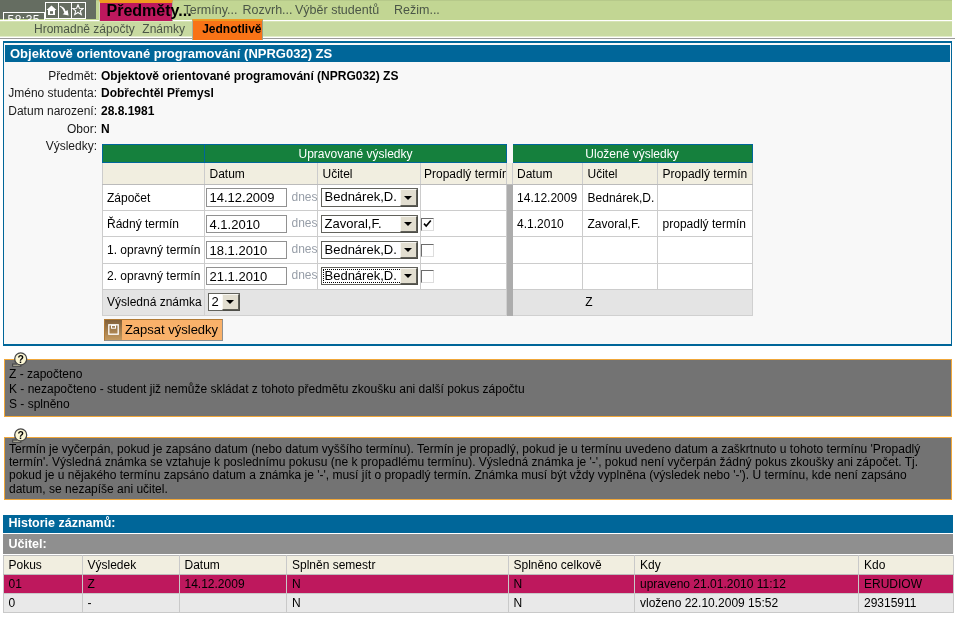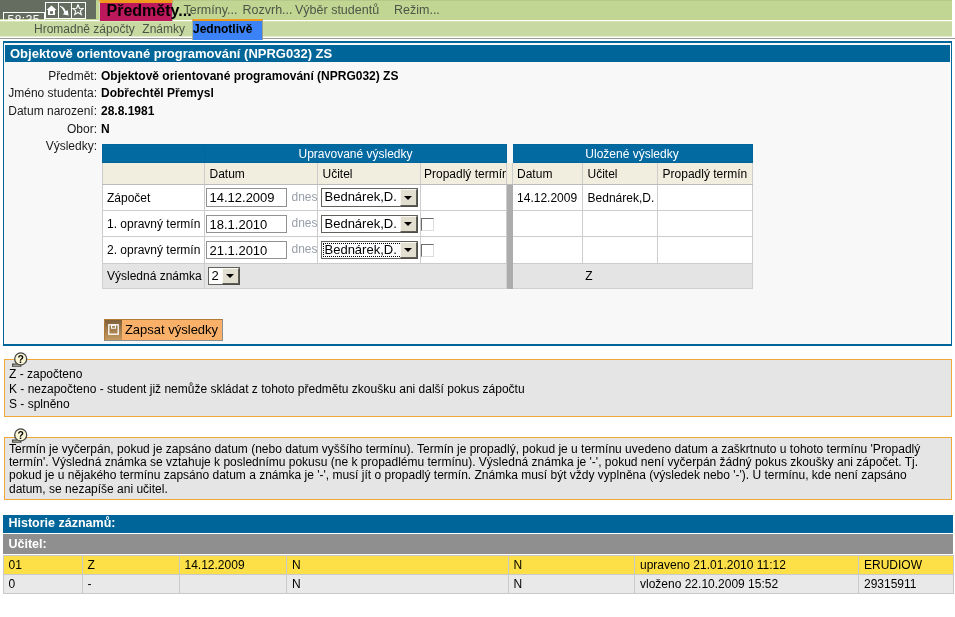--- a/index.html
+++ b/index.html
@@ -8,57 +8,57 @@
 #dark{left:0;top:0;width:96px;height:19px;background:#656d61}
 #timer{left:3px;top:12px;width:41.5px;height:30px;border:1px solid #fff;color:#fff;font-size:12px;line-height:14.5px;text-align:center;letter-spacing:.5px}
 #icons{left:44.5px;top:2px;width:41.5px;height:16.5px;border:1px solid #fff;display:flex}
 #icons div{width:13.2px;height:14.5px;border-right:1px solid #fff;display:flex;align-items:center;justify-content:center}
 #icons div:last-child{border-right:none}
 #tab1{left:98.5px;top:0;width:74px;height:20.5px;background:#be185d;border-top:3px solid #f09a20;border-left:1px solid #d6ddc0;border-right:1px solid #aab49a;color:#000;font-weight:bold;font-size:16px;line-height:15px;padding-left:7px;z-index:3}
 .menu1{top:0;height:29px;line-height:20px;font-size:12.5px;color:#4b5647}
 #row2{left:0;top:20.5px;width:951.5px;height:16px;background:#c8daa1;border-bottom:1px solid #e2ecca;border-top:1px solid #d6e3b5}
 .menu2{top:20.5px;height:16px;line-height:17px;font-size:12px;color:#4b5647}
 #grayline{left:0;top:37.7px;width:955px;height:1.3px;background:#9b9b9b}
-#tab2{left:192px;top:18.5px;width:70.5px;height:21.5px;background:#3b82f6;border-top:2.5px solid #f09a20;border-left:1px solid #aab49a;border-right:1px solid #98a28a;font-weight:bold;font-size:12px;line-height:17px;text-align:left;z-index:3}
+#tab2{left:192px;top:18.5px;width:70.5px;height:21.5px;background:#f97316;border-top:2.5px solid #f09a20;border-left:1px solid #aab49a;border-right:1px solid #98a28a;font-weight:bold;font-size:12px;line-height:17px;text-align:right;z-index:3}
 
 #cbox{left:3px;top:41.4px;width:948.5px;height:304.2px;border:1px solid #069;border-top:2px solid #069;border-bottom:2px solid #069;background:#f8f8f8}
 #title{left:5px;top:45px;width:945px;height:17px;background:#069;color:#fff;font-weight:bold;font-size:13px;line-height:17px;padding-left:5px}
 .lbl{left:0;width:97px;text-align:right;height:18px;line-height:18px;color:#1a1a1a}
 .val{left:101px;height:18px;line-height:18px;font-weight:bold;color:#000}
 
 table{border-collapse:collapse;table-layout:fixed}
 #mt{left:101.5px;top:144px;width:650px}
 #mt td{font-size:12px;padding:0 0 0 4.5px;}
 #mt td.c{padding:0}
 #mt td{border:1px solid #ccc;background:#fff;vertical-align:middle;overflow:hidden;white-space:nowrap}
-#mt tr.h1 td{background:#0369a1;color:#fff;text-align:center;border:1px solid #069;height:18px;padding:0}
+#mt tr.h1 td{background:#15803d;color:#fff;text-align:center;border:1px solid #069;height:18px;padding:0}
 #mt tr.h1 td.gap{background:#f8f8f8;border-color:#f8f8f8}
 #mt tr.h2 td{background:#f1eee0;height:22px;border-color:#bbb #ccc}
 #mt tr.dr td{height:26.2px}
 #mt td.sep{background:#acacac;border-color:#acacac;padding:0}
 #mt tr.gr td{background:#e4e4e4;height:25.8px;border-color:#d0d0d0}
 #mt tr.gr td.sep{background:#acacac;border-color:#acacac}
 .inp{display:inline-block;margin-left:.5px;width:81px;height:18.5px;border:1px solid #919191;background:#fff;font-size:13px;line-height:17px;padding-left:3px;vertical-align:middle}
 .dnes{color:#979ea8;margin-left:5px;font-size:12px}
 .sel{display:inline-block;margin-left:2.5px;width:97px;height:18.5px;border:1px solid #62625c;background:#fff;vertical-align:middle;position:relative;font-size:13px;line-height:16.5px;padding-left:3px}
 .sel .btn{position:absolute;right:0;top:0;width:16.5px;height:16.5px;background:#e2ded0;border:1px solid;border-color:#f8f7f2 #5f5f58 #5f5f58 #f8f7f2;box-shadow:1px 1px 0 #4e4e48;display:flex;align-items:center;justify-content:center}
 .sel .btn i{display:block;width:0;height:0;border-left:4.5px solid transparent;border-right:4.5px solid transparent;border-top:4.5px solid #000}
 .sel.foc{outline:1px dotted #000;outline-offset:-3px}
 .cb{display:inline-block;width:13px;height:13px;background:#fff;border:1px solid #6c6c6c;border-right-color:#ddd;border-bottom-color:#ddd;vertical-align:middle;position:relative}
 
 #zbtn{left:103.5px;top:319px;width:119px;height:21.5px;border:1px solid #b27b35;border-right:1px solid #8f8f8f;border-bottom:1px solid #8f8f8f;background:#f9b16a;font-size:13px}
 #zbtn .lseg{position:absolute;left:0;top:0;width:17px;height:19.5px;background:linear-gradient(#81603a,#c49a60);display:flex;align-items:center;justify-content:center}
 #zbtn .txt{position:absolute;left:17px;right:0;top:0;height:19.5px;line-height:19.5px;text-align:center;color:#000}
 
-.ybox{left:4px;width:947.5px;background:#e5e5e5;border:1px solid #f0a73a;color:#000}
+.ybox{left:4px;width:947.5px;background:#737373;border:1px solid #f0a73a;color:#000}
 .qico{left:11px;width:22px;height:16px;z-index:2}
 
 .hbar{left:2.5px;width:950.5px;height:17.5px;color:#fff;font-weight:bold;line-height:17.5px;padding-left:6px;font-size:12.5px}
 #ht{left:2.5px;top:554.5px;width:950.5px}
-#ht td{border:1px solid #c9c9c9;height:19px;padding:0 0 0 5px;font-size:12px;background:#fde047;white-space:nowrap;overflow:hidden}
+#ht td{border:1px solid #c9c9c9;height:19px;padding:0 0 0 5px;font-size:12px;background:#be185d;white-space:nowrap;overflow:hidden}
 #ht tr.hh td{background:#f1eee0;border-color:#bbb #c9c9c9}
 #ht tr.r2 td{background:#e9e9e9}
 </style></head>
 <body>
 <div class="abs" id="row1"></div>
 <div class="abs" id="dark"></div>
 <div class="abs" id="timer">58:35</div>
 <div class="abs" id="icons">
 <div>
       <svg width="11" height="11" viewBox="0 0 11 11">
@@ -134,20 +134,34 @@
         <td class="c"><span class="sel">Bednárek,D.<span class="btn">
               <i></i>
             </span></span></td>
         <td></td>
         <td class="sep"></td>
         <td>14.12.2009</td>
         <td>Bednárek,D.</td>
         <td></td>
       </tr>
 <tr class="dr">
+        <td>Řádný termín</td>
+        <td class="c"><span class="inp">4.1.2010</span><span class="dnes">dnes</span></td>
+        <td class="c"><span class="sel">Zavoral,F.<span class="btn">
+              <i></i>
+            </span></span></td>
+        <td class="c"><span class="cb"><svg width="11" height="11" viewBox="0 0 11 11" style="margin:0 0 2px 0">
+              <path d="M2 4.6 L4.2 7 L8.8 1.6" fill="none" stroke="#000" stroke-width="1.6"></path>
+            </svg></span></td>
+        <td class="sep"></td>
+        <td>4.1.2010</td>
+        <td>Zavoral,F.</td>
+        <td>propadlý termín</td>
+      </tr>
+<tr class="dr">
         <td>1. opravný termín</td>
         <td class="c"><span class="inp">18.1.2010</span><span class="dnes">dnes</span></td>
         <td class="c"><span class="sel">Bednárek,D.<span class="btn">
               <i></i>
             </span></span></td>
         <td class="c"><span class="cb"></span></td>
         <td class="sep"></td>
         <td></td>
         <td></td>
         <td></td>
@@ -205,20 +219,29 @@
 <colgroup>
       <col style="width:79px">
       <col style="width:97px">
       <col style="width:107.5px">
       <col style="width:221.5px">
       <col style="width:126.5px">
       <col style="width:224px">
       <col style="width:95px">
     </colgroup>
 <tbody>
+      <tr class="hh">
+        <td>Pokus</td>
+        <td>Výsledek</td>
+        <td>Datum</td>
+        <td>Splněn semestr</td>
+        <td>Splněno celkově</td>
+        <td>Kdy</td>
+        <td>Kdo</td>
+      </tr>
 <tr>
         <td>01</td>
         <td>Z</td>
         <td>14.12.2009</td>
         <td>N</td>
         <td>N</td>
         <td>upraveno 21.01.2010 11:12</td>
         <td>ERUDIOW</td>
       </tr>
 <tr class="r2">

